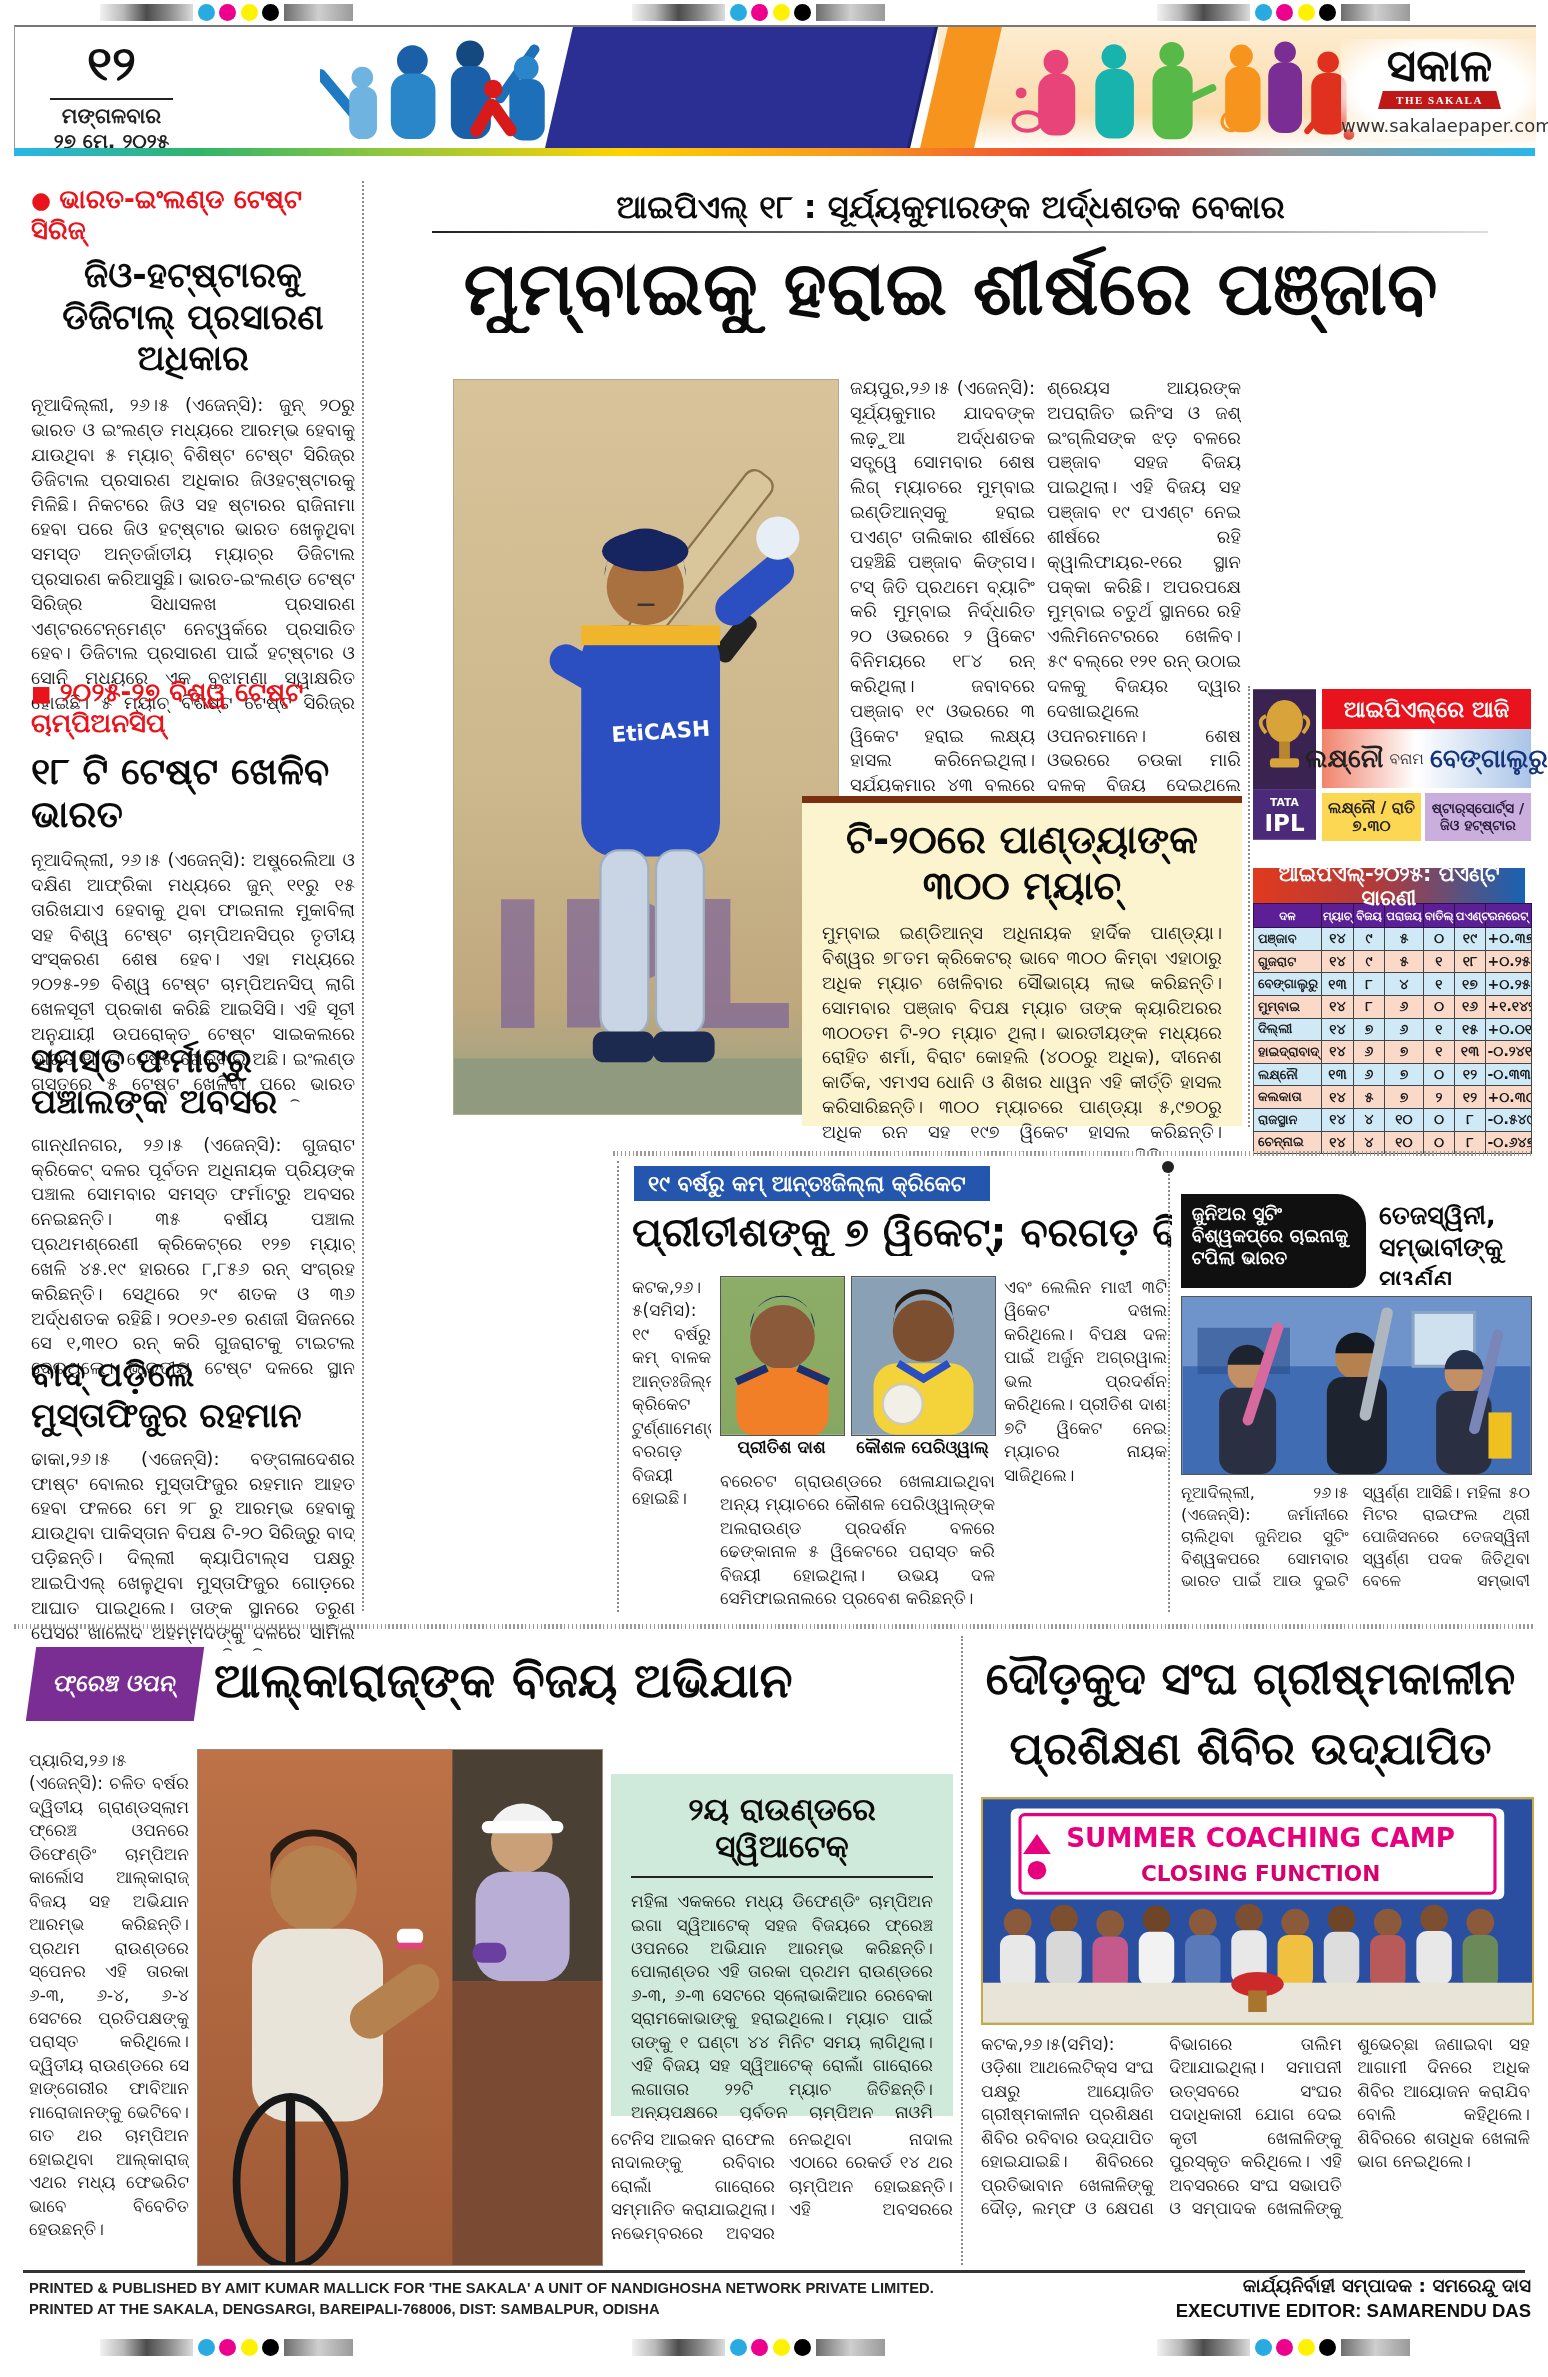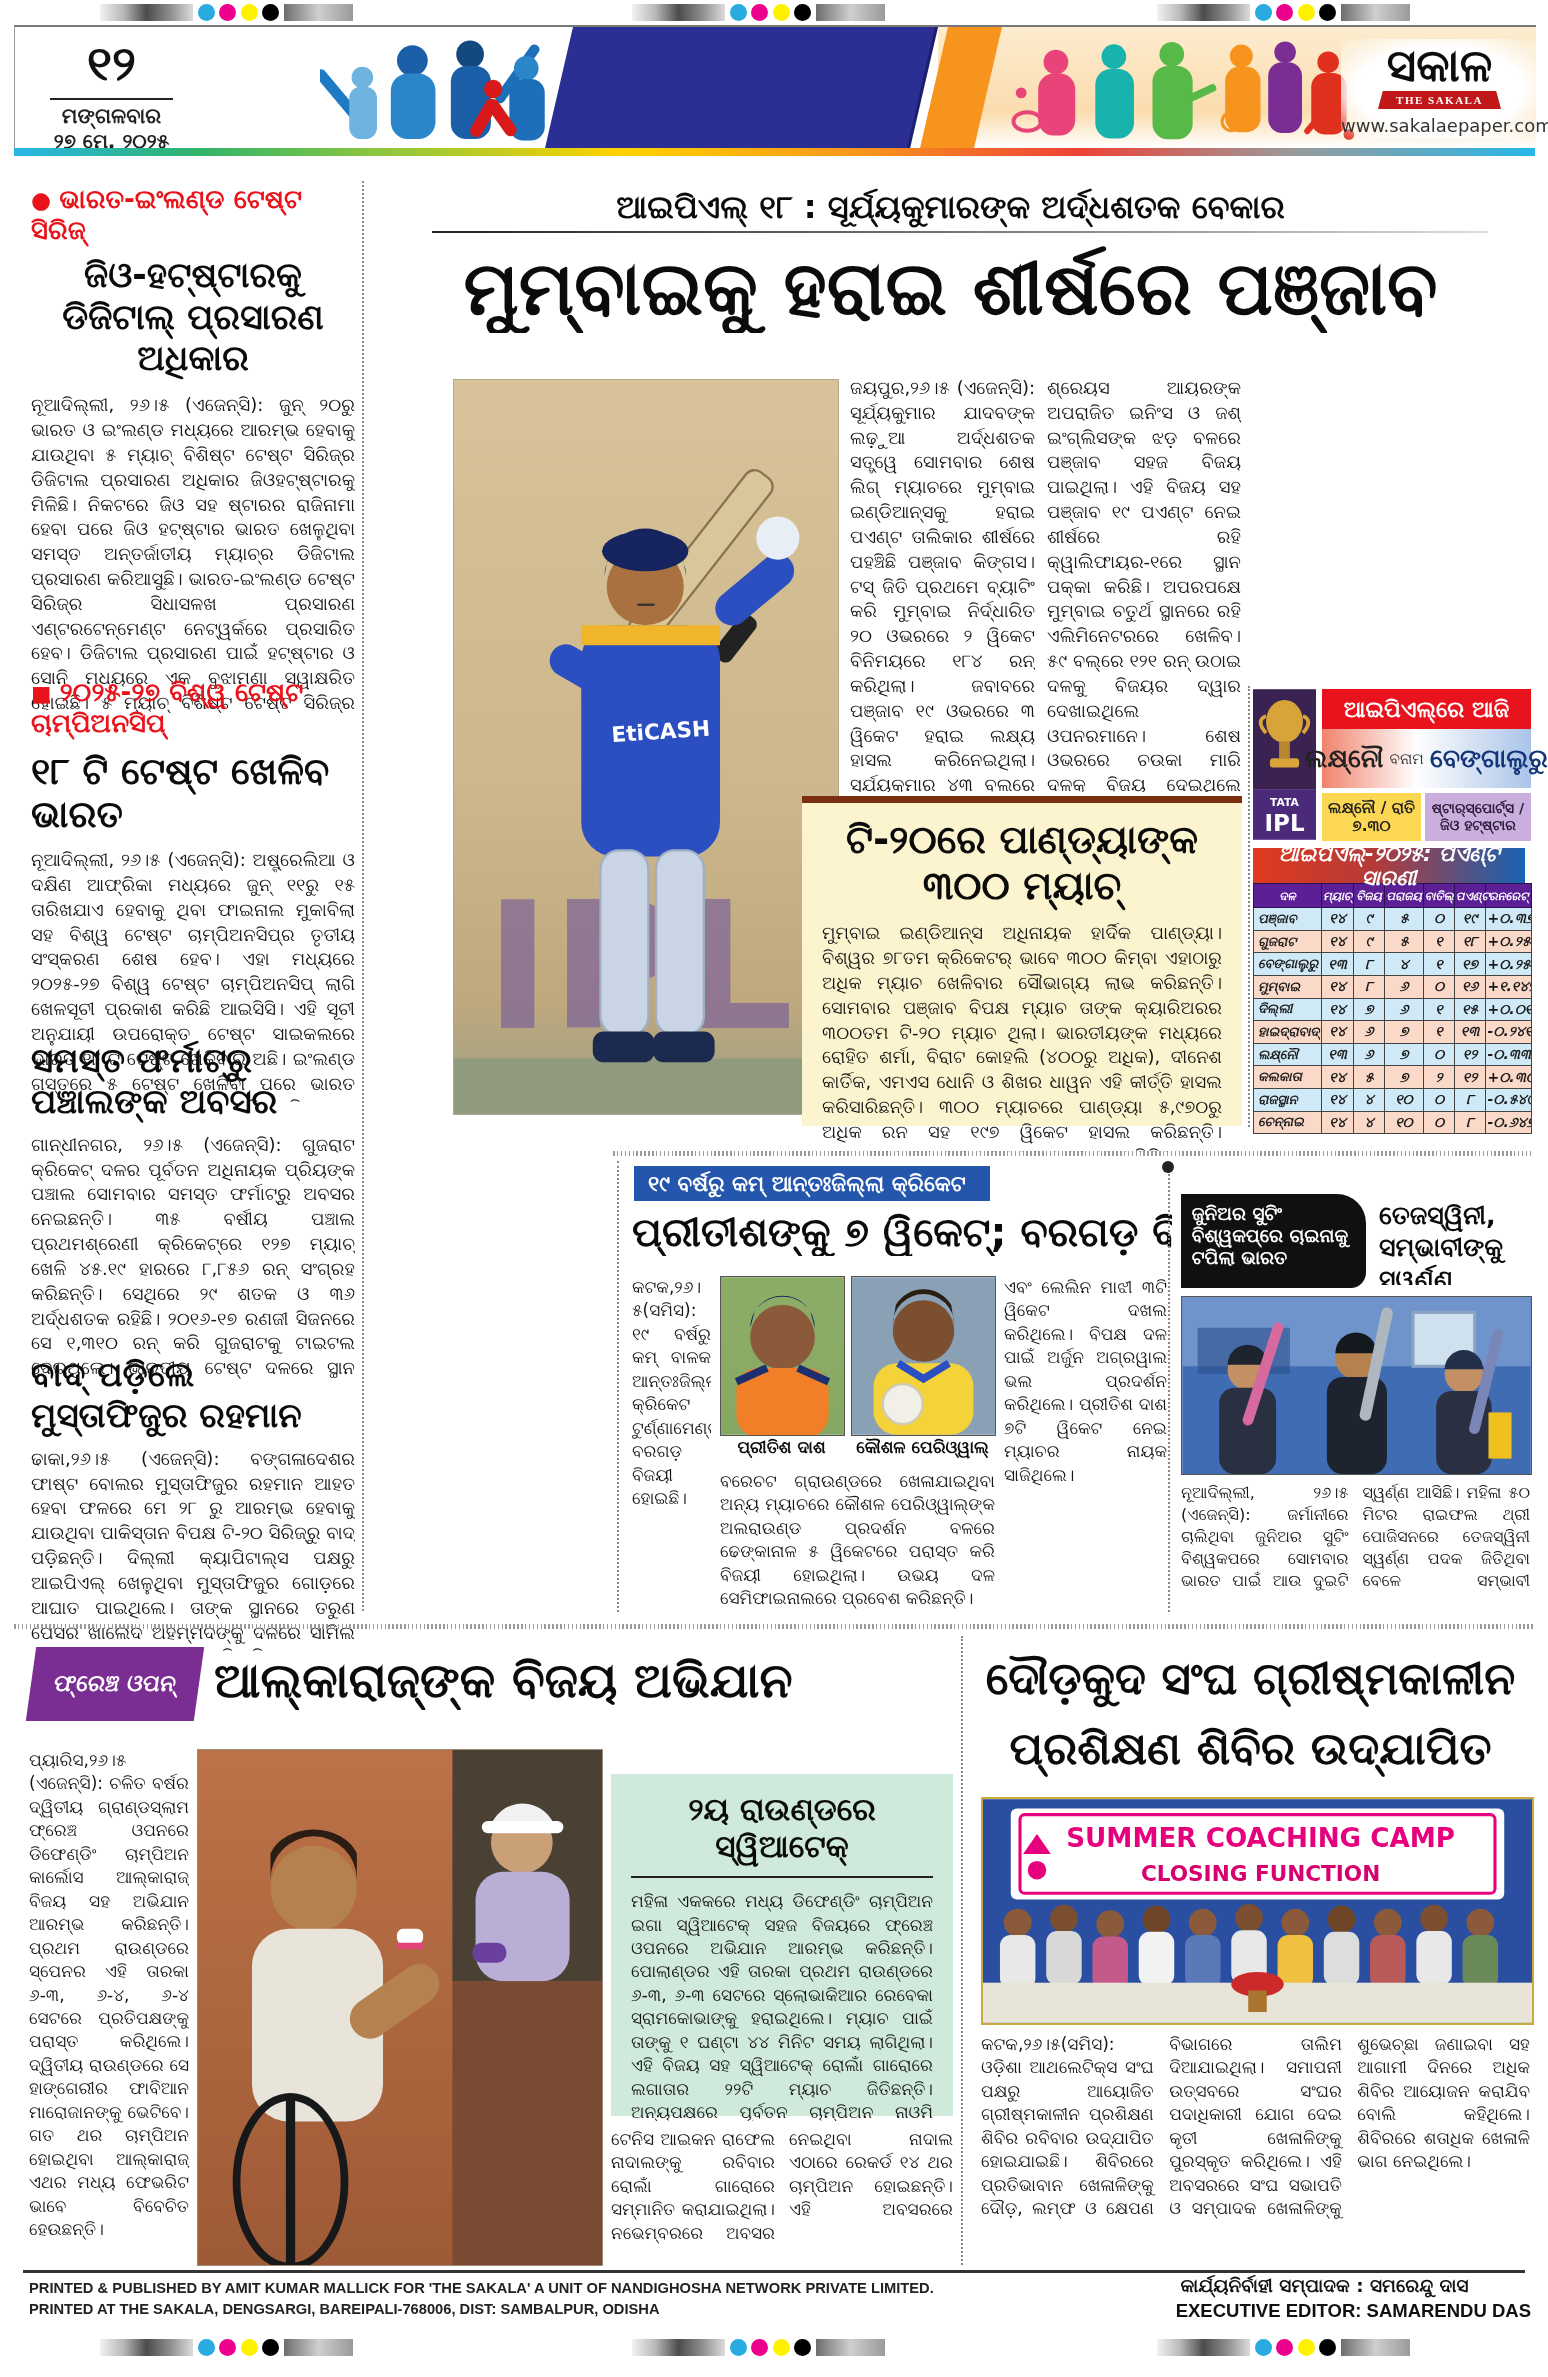--- a/index.html
+++ b/index.html
@@ -211,21 +211,21 @@
       <span style="font-size:25.4px;font-weight:bold;color:#222;">ଲକ୍ଷ୍ନୌ</span>
       <span style="font-size:15.4px;color:#333;">ବନାମ</span>
       <span style="font-size:25.4px;font-weight:bold;color:#15357a;">ବେଙ୍ଗାଲୁରୁ</span>
     </div>
     <div style="display:flex;height:48px;gap:3.9px;margin-top:4.6px;">
       <div class="cell" style="flex:0 0 99px;background:#fcd753;font-size:15.4px;font-weight:bold;color:#222;">ଲକ୍ଷ୍ନୌ / ରାତି ୭.୩୦</div>
       <div class="cell" style="flex:1;background:#c9aede;font-size:14px;font-weight:bold;color:#2a1a3a;">ଷ୍ଟାର୍‌ସ୍ପୋର୍ଟ୍ସ / ଜିଓ ହଟ୍‌ଷ୍ଟାର</div>
     </div>
   </div>
 
-  <div class="ab" style="left:1253px;top:848px;width:272px;font-style:italic;">
+  <div class="ab" style="left:1253px;top:868px;width:272px;">
     <div class="cell" style="height:35px;background:linear-gradient(90deg,#e03a1e,#b33a3a 45%,#1763b3);color:#fff;font-size:21px;font-weight:bold;">ଆଇପିଏଲ୍-୨୦୨୫: ପଏଣ୍ଟ ସାରଣୀ</div>
     <table class="pts">
       <colgroup>
           <col style="width:68px">
           <col style="width:32px">
           <col style="width:31px">
           <col style="width:39px">
           <col style="width:31px">
           <col style="width:31px">
           <col style="width:46px">
@@ -514,21 +514,21 @@
 
   <div class="ab center hl" style="left:970px;top:1644px;width:561px;font-size:45px;line-height:1.55;">
     <div>ଦୌଡ଼କୁଦ ସଂଘ ଗ୍ରୀଷ୍ମକାଳୀନ</div>
     <div>ପ୍ରଶିକ୍ଷଣ ଶିବିର ଉଦ୍‌ଯାପିତ</div>
   </div>
   <div class="ab body-txt cols3" style="left:981px;top:2033px;width:549px;height:231px;font-size:17px;">କଟକ,୨୬।୫(ସମିସ): ଓଡ଼ିଶା ଆଥଲେଟିକ୍ସ ସଂଘ ପକ୍ଷରୁ ଆୟୋଜିତ ଗ୍ରୀଷ୍ମକାଳୀନ ପ୍ରଶିକ୍ଷଣ ଶିବିର ରବିବାର ଉଦ୍‌ଯାପିତ ହୋଇଯାଇଛି। ଶିବିରରେ ପ୍ରତିଭାବାନ ଖେଳାଳିଙ୍କୁ ଦୌଡ଼, ଲମ୍ଫ ଓ କ୍ଷେପଣ ବିଭାଗରେ ତାଲିମ ଦିଆଯାଇଥିଲା। ସମାପନୀ ଉତ୍ସବରେ ସଂଘର ପଦାଧିକାରୀ ଯୋଗ ଦେଇ କୃତୀ ଖେଳାଳିଙ୍କୁ ପୁରସ୍କୃତ କରିଥିଲେ। ଏହି ଅବସରରେ ସଂଘ ସଭାପତି ଓ ସମ୍ପାଦକ ଖେଳାଳିଙ୍କୁ ଶୁଭେଚ୍ଛା ଜଣାଇବା ସହ ଆଗାମୀ ଦିନରେ ଅଧିକ ଶିବିର ଆୟୋଜନ କରାଯିବ ବୋଲି କହିଥିଲେ। ଶିବିରରେ ଶତାଧିକ ଖେଳାଳି ଭାଗ ନେଇଥିଲେ।</div>
 
   <div class="ab" style="left:23px;top:2270px;width:1502px;height:3.1px;background:#333;"></div>
   <div class="ab" style="left:29px;top:2280px;width:925px;font-size:14.7px;font-weight:bold;color:#222;font-family:'Liberation Sans',sans-serif;">PRINTED &amp; PUBLISHED BY AMIT KUMAR MALLICK FOR 'THE SAKALA' A UNIT OF NANDIGHOSHA NETWORK PRIVATE LIMITED.</div>
   <div class="ab" style="left:29px;top:2301px;width:925px;font-size:14.7px;font-weight:bold;color:#222;font-family:'Liberation Sans',sans-serif;">PRINTED AT THE SAKALA, DENGSARGI, BAREIPALI-768006, DIST: SAMBALPUR, ODISHA</div>
-  <div class="ab" style="left:1118px;top:2275px;width:413px;font-size:18.5px;font-weight:bold;color:#111;text-align:center;">କାର୍ଯ୍ୟନିର୍ବାହୀ ସମ୍ପାଦକ : ସମରେନ୍ଦୁ ଦାସ</div>
+  <div class="ab" style="left:1118px;top:2275px;width:413px;font-size:18.5px;font-weight:bold;color:#111;text-align:right;">କାର୍ଯ୍ୟନିର୍ବାହୀ ସମ୍ପାଦକ : ସମରେନ୍ଦୁ ଦାସ</div>
   <div class="ab" style="left:1118px;top:2300px;width:413px;font-size:18.5px;font-weight:bold;color:#111;text-align:right;font-family:'Liberation Sans',sans-serif;">EXECUTIVE EDITOR: SAMARENDU DAS</div>
 
   <div class="ab regstrip" style="left:100px;top:2338px;">
     <i class="bar"></i>
       <i class="dot dc"></i>
       <i class="dot dm"></i>
       <i class="dot dy"></i>
       <i class="dot dk"></i>
       <i class="bar2"></i>
   </div>

